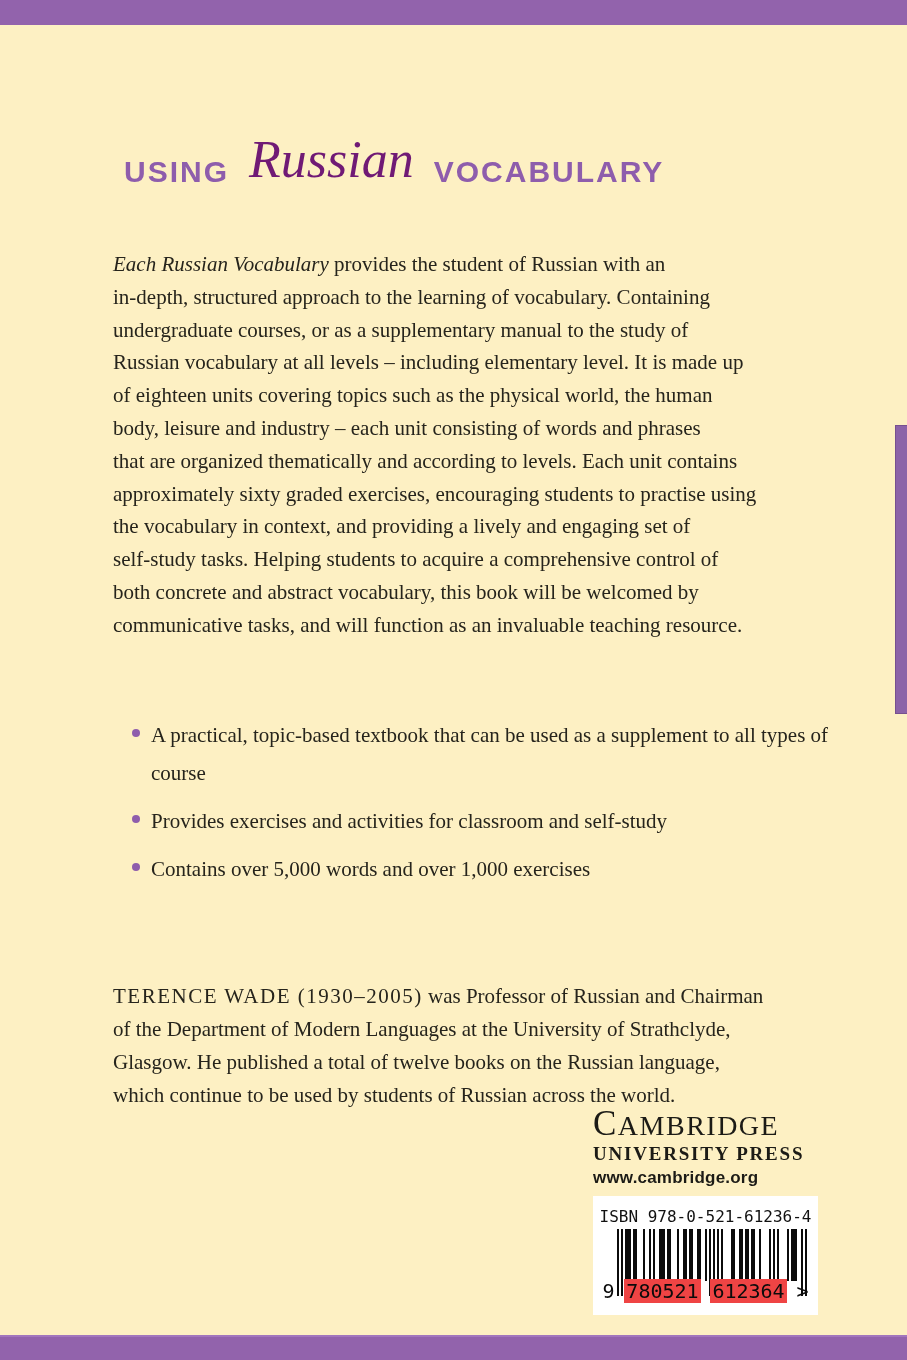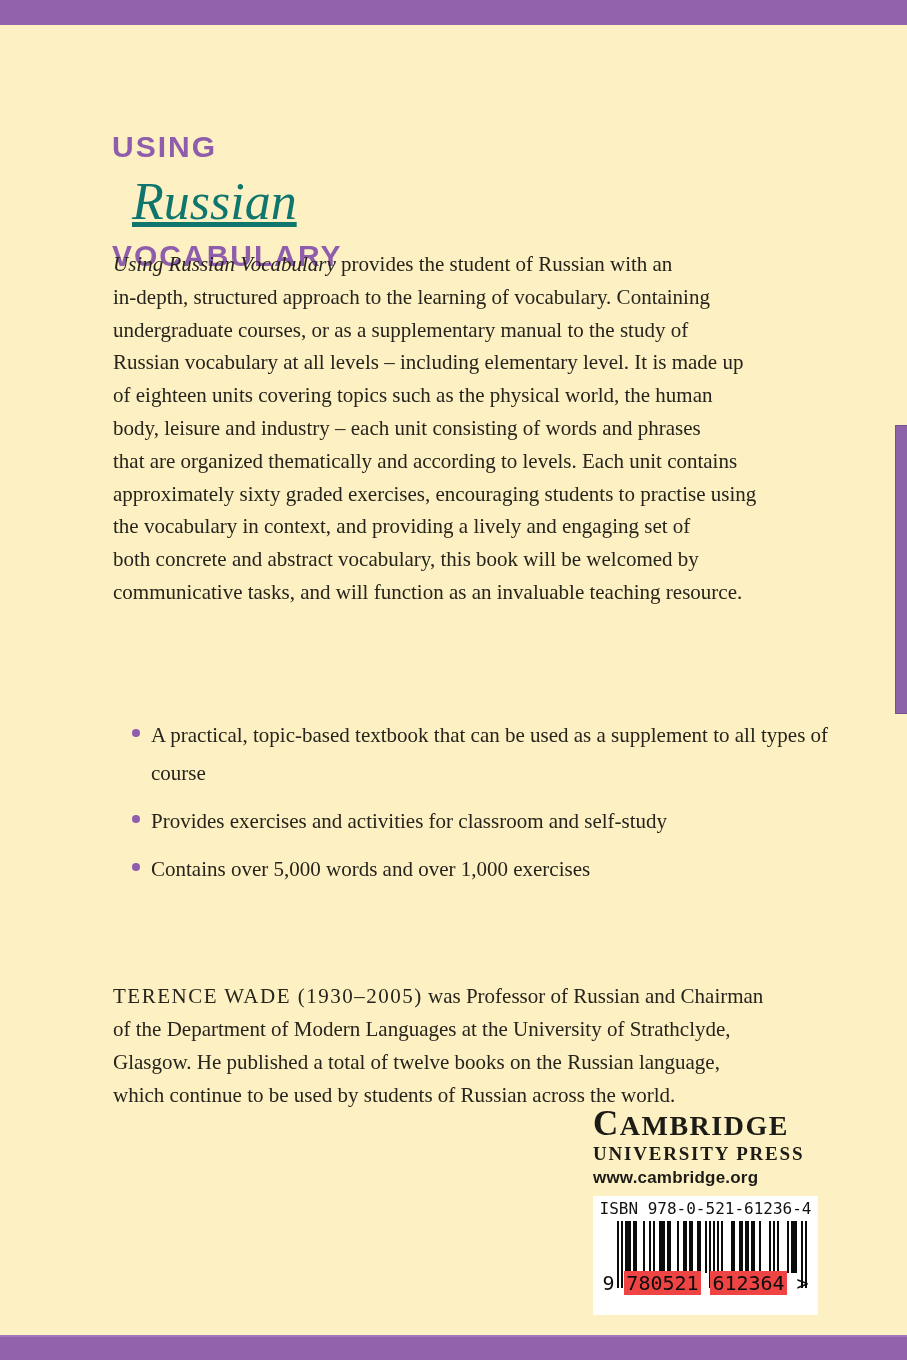--- a/index.html
+++ b/index.html
@@ -9,30 +9,29 @@
     background:#fdf0c3;
     overflow:hidden;
     font-family:"Liberation Serif", serif;
     color:#26241c;
   }
   .top-bar{position:absolute;top:0;left:0;width:907px;height:25px;background:#9263ac;}
   .bottom-bar{position:absolute;bottom:0;left:0;width:907px;height:23px;background:#9263ac;border-top:2px solid #a276bd;}
   .edge-tab{position:absolute;right:0;top:425px;width:11px;height:287px;background:#8c63a8;border:1px solid #77508f;border-right:none;}
 
   
-  .title{position:absolute;left:112px;top:130px;display:flex;align-items:flex-start;white-space:nowrap;flex-direction:column;}
+  .title{position:absolute;left:124px;top:130px;display:flex;align-items:flex-end;white-space:nowrap;}
   .title .sans{
     font-family:"Liberation Sans", sans-serif;
     font-weight:bold;font-size:30px;letter-spacing:2px;color:#8e5dac;
   }
   .title .serif-italic{
     font-family:"Liberation Serif", serif;
-    font-style:italic;font-size:52px;font-weight:normal;color:#0f766e;
-    margin:8px 20px;
-    text-decoration:underline;
+    font-style:italic;font-size:52px;font-weight:normal;color:#701a75;
+    margin:0 20px;
   }
 
   
   .description{position:absolute;left:113px;top:248px;font-size:21px;line-height:32.8px;white-space:nowrap;}
   .description .line{height:32.8px;}
   .description .italic{font-style:italic;}
 
   
   .bullets{position:absolute;left:130px;top:716px;width:700px;margin:0;padding:0;list-style:none;font-size:21px;line-height:38px;}
   .bullets li{position:relative;padding-left:21px;margin-bottom:10px;}
@@ -42,37 +41,37 @@
   }
 
   
   .bio{position:absolute;left:113px;top:980px;font-size:21px;line-height:33px;white-space:nowrap;}
   .bio .line{height:33px;}
   .bio .name{letter-spacing:1.5px;}
 
   
   .publisher{position:absolute;left:593px;top:1108px;color:#1c1b16;}
   .pub-name{
-    display:block;font-family:"Liberation Serif", serif;font-weight:bold;
+    display:block;font-family:"Liberation Serif", serif;font-weight:normal;
     font-size:28px;letter-spacing:1.5px;line-height:32px;
   }
   .pub-name::first-letter{font-size:35px;}
   .pub-imprint{
     display:block;font-family:"Liberation Serif", serif;font-weight:bold;
     font-size:19px;letter-spacing:1.8px;line-height:24px;
   }
   .pub-site{
     display:block;font-family:"Liberation Sans", sans-serif;font-weight:bold;
     font-size:17px;line-height:24px;letter-spacing:0.2px;
   }
 
   
   .isbn-panel{
     position:absolute;left:593px;top:1196px;width:225px;height:119px;
-    background:#ffffff;box-sizing:border-box;padding-top:3px;
+    background:#ffffff;box-sizing:border-box;padding-top:11px;
   }
   .isbn-label{
     font-family:"DejaVu Sans Mono", monospace;
     font-size:16px;letter-spacing:0px;text-align:center;color:#111;
     line-height:20px;white-space:nowrap;
   }
   .barcode{position:relative;width:206px;margin:2px auto 0;height:90px;}
   .bars{position:absolute;left:14px;top:0;display:flex;align-items:flex-start;}
   .bars .m{width:2px;height:52px;}
   .bars .m.bar{background:#0b0b0b;}
@@ -94,30 +93,31 @@
   <div class="top-bar"></div>
 
   <div class="title">
     <span class="sans">USING</span>
     <span class="serif-italic">Russian</span>
     <span class="sans">VOCABULARY</span>
   </div>
 
   <div class="description">
     <div class="line">
-      <span class="italic">Using Russian Vocabulary</span><span> provides the student of Russian with an</span>
+      <span class="italic">Each Russian Vocabulary</span><span> provides the student of Russian with an</span>
     </div>
   <div class="line">in-depth, structured approach to the learning of vocabulary. Containing</div>
       <div class="line">undergraduate courses, or as a supplementary manual to the study of</div>
       <div class="line">Russian vocabulary at all levels – including elementary level. It is made up</div>
       <div class="line">of eighteen units covering topics such as the physical world, the human</div>
       <div class="line">body, leisure and industry – each unit consisting of words and phrases</div>
       <div class="line">that are organized thematically and according to levels. Each unit contains</div>
       <div class="line">approximately sixty graded exercises, encouraging students to practise using</div>
       <div class="line">the vocabulary in context, and providing a lively and engaging set of</div>
+      <div class="line">self-study tasks. Helping students to acquire a comprehensive control of</div>
       <div class="line">both concrete and abstract vocabulary, this book will be welcomed by</div>
       <div class="line">communicative tasks, and will function as an invaluable teaching resource.</div>
     </div>
 
   <ul class="bullets">
       <li><span class="dot"></span>A practical, topic-based textbook that can be used as a supplement to all types of course</li>
       <li><span class="dot"></span>Provides exercises and activities for classroom and self-study</li>
       <li><span class="dot"></span>Contains over 5,000 words and over 1,000 exercises</li>
     </ul>
 

